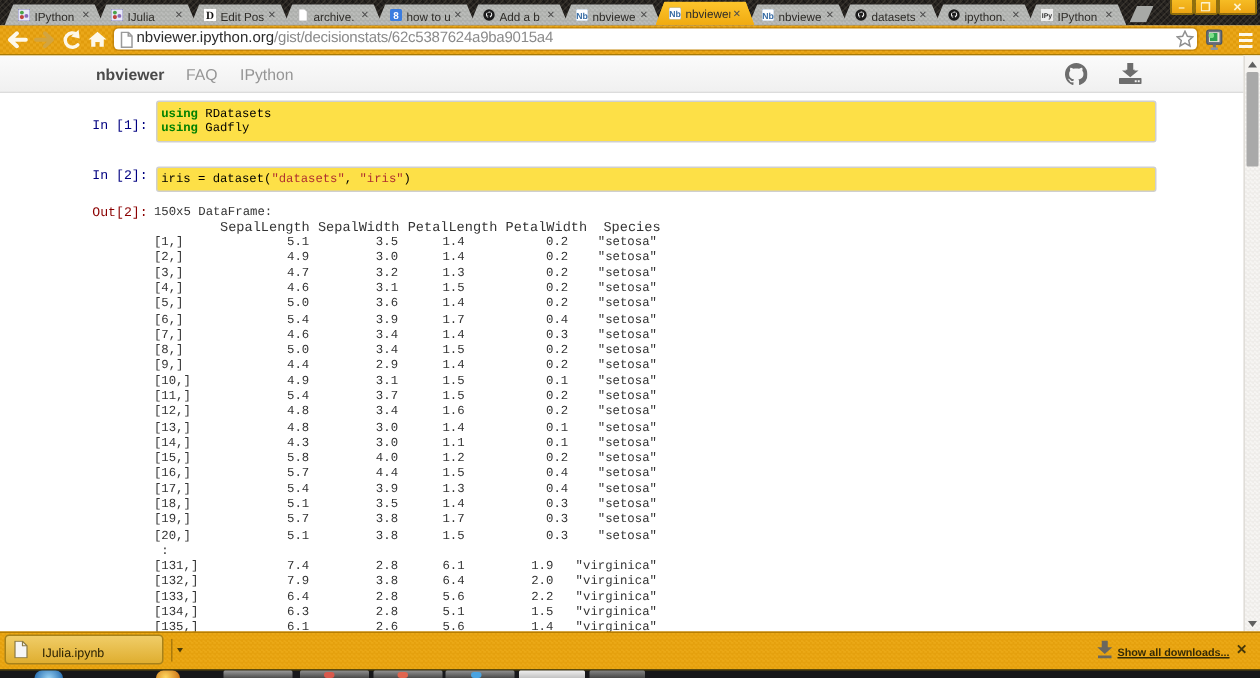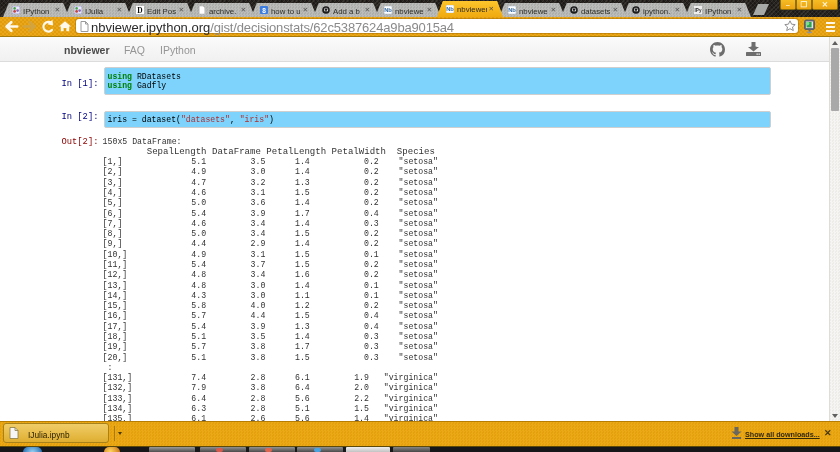--- a/index.html
+++ b/index.html
@@ -26,33 +26,33 @@
  border:1px solid #90700a;border-top:none;border-radius:0 0 2px 2px;
  color:#fdf3d0;font-size:7.5px;line-height:10px;text-align:center;font-weight:bold}
 
 #toolbar{left:0;top:17px;width:840px;height:20px;
  background:#e7a10e;
  background-image:repeating-conic-gradient(rgba(255,215,110,.12) 0 25%,rgba(150,90,0,.07) 0 50%);
  background-size:4px 4px;
  border-bottom:1px solid #a67a08}
 #omni{left:76px;top:18.5px;width:722px;height:14px;background:#fff;border-radius:3px;
  box-shadow:0 0 0 1px rgba(140,90,0,.35)}
-#url{left:91px;top:20px;font-size:13px;color:#2b2b2b;white-space:nowrap;letter-spacing:0px}
+#url{left:91px;top:20px;font-size:10px;color:#2b2b2b;white-space:nowrap;letter-spacing:0px}
 #url span{color:#8a8a8a;letter-spacing:-.16px}
 
 #navbar{left:0;top:37px;width:830px;height:24.5px;background:linear-gradient(#fbfbfb,#f0f0f0);
  border-bottom:1px solid #dcdcdc}
 #brand{left:64px;top:43.5px;font-size:10.5px;font-weight:bold;color:#4a4a4a}
 #faq{left:124px;top:43.5px;font-size:10.5px;color:#959595}
 #ipy{left:160px;top:43.5px;font-size:10.5px;color:#959595}
 
 .mono{font-family:"Liberation Mono",monospace;font-size:8.17px;white-space:pre}
 .inp{color:#000080;font-size:8.8px}
 .outp{color:#8b0000;font-size:8.8px}
-.cellbox{position:absolute;left:104px;width:667px;background:#7dd3fc;
+.cellbox{position:absolute;left:104px;width:667px;background:#fde047;
  border:1px solid #cfcfcf;border-radius:2px}
 .cellcode{position:absolute;left:2.5px;line-height:9.5px}
 .kw{color:#008000;font-weight:bold}
 .str{color:#b03030}
 #outpre{left:102.6px;top:136.6px;line-height:10.28px;color:#333;font-size:8.22px}
 
 #sbar{left:829px;top:37px;width:11px;height:384px;background:#f2f0ed;border-left:1px solid #e0ddd8;
  background-image:repeating-conic-gradient(rgba(255,255,255,.35) 0 25%,rgba(0,0,0,.015) 0 50%);background-size:3px 3px}
 #sthumb{left:830.5px;top:48px;width:8px;height:63px;background:#a9a9a9;border-radius:1px}
 .sarr{position:absolute;width:0;height:0;border-left:3px solid transparent;border-right:3px solid transparent}
@@ -234,21 +234,21 @@
 <div class="abs mono inp" style="left:61.5px;top:80px;line-height:9.5px">In [1]:</div>
 <div class="cellbox" style="top:66.5px;height:28.5px">
  <div class="cellcode mono" style="top:4.2px"><span class="kw">using</span> RDatasets
 <span class="kw">using</span> Gadfly</div>
 </div>
 <div class="abs mono inp" style="left:61.5px;top:112.7px;line-height:9.5px">In [2]:</div>
 <div class="cellbox" style="top:110.5px;height:17.5px">
  <div class="cellcode mono" style="top:3.8px">iris = dataset(<span class="str">"datasets"</span>, <span class="str">"iris"</span>)</div>
 </div>
 <div class="abs mono outp" style="left:61.5px;top:136.9px;line-height:10.28px">Out[2]:</div>
-<div class="abs mono" id="outhdr" style="left:146.7px;top:146.8px;line-height:10.28px;color:#333;font-size:9.07px">SepalLength DataFrame PetalLength PetalWidth  Species</div>
+<div class="abs mono" id="outhdr" style="left:146.7px;top:146.8px;line-height:10.28px;color:#333;font-size:9.07px">SepalLength SepalWidth PetalLength PetalWidth  Species</div>
 <div class="abs mono" id="outpre">150x5 DataFrame:
 
 [1,]              5.1         3.5      1.4           0.2    "setosa"
 [2,]              4.9         3.0      1.4           0.2    "setosa"
 [3,]              4.7         3.2      1.3           0.2    "setosa"
 [4,]              4.6         3.1      1.5           0.2    "setosa"
 [5,]              5.0         3.6      1.4           0.2    "setosa"
 [6,]              5.4         3.9      1.7           0.4    "setosa"
 [7,]              4.6         3.4      1.4           0.3    "setosa"
 [8,]              5.0         3.4      1.5           0.2    "setosa"

